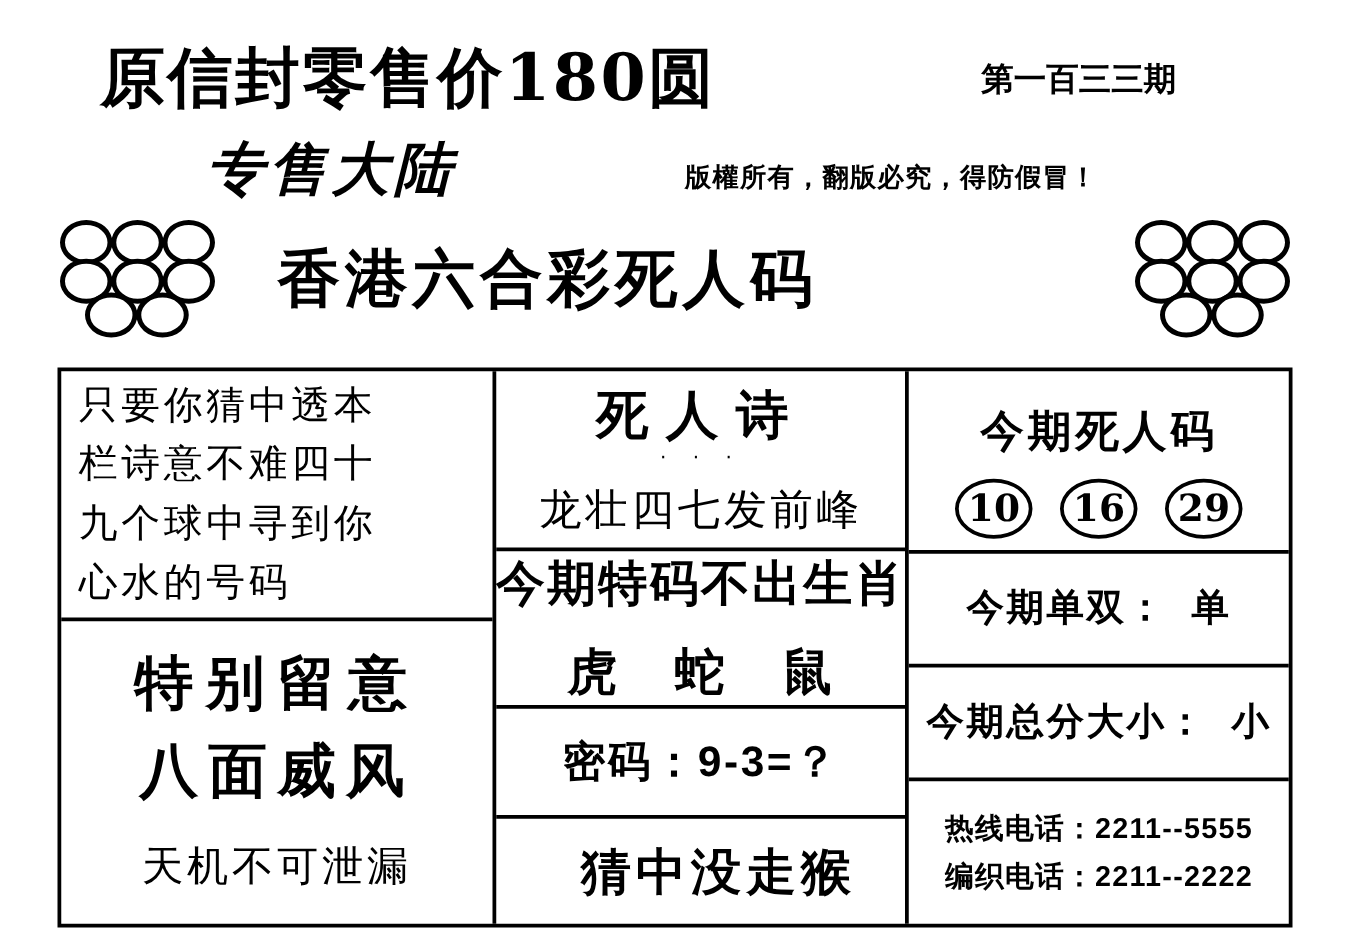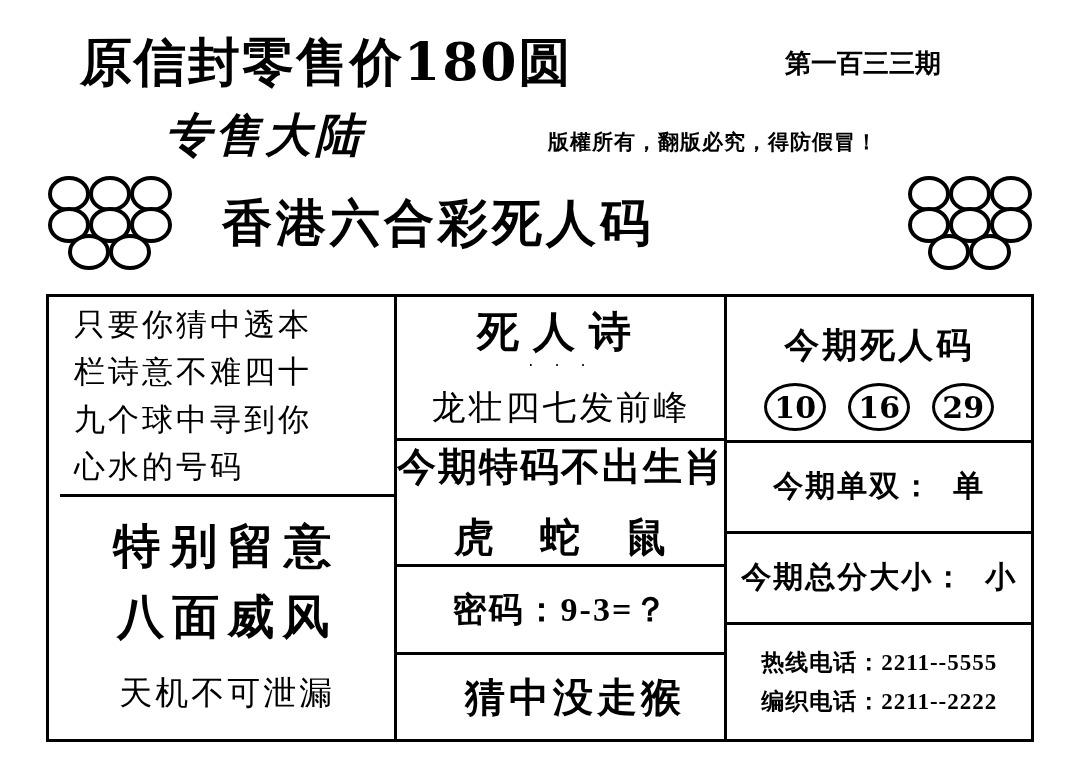--- a/index.html
+++ b/index.html
@@ -112,21 +112,21 @@
     height: 448px;
     border: 3px solid #000;
     box-sizing: border-box;
     display: flex;
   }
   .col {
     box-sizing: border-box;
     display: flex;
     flex-direction: column;
   }
-  .col-left { width: 360px; border-right: 3px solid #000; padding-left: 11px; }
+  .col-left { width: 360px; border-right: 3px solid #000; }
   .col-mid  { width: 330px; border-right: 3px solid #000; }
   .col-right{ width: 314px; }
 
   .cell {
     box-sizing: border-box;
     display: flex;
     flex-direction: column;
     justify-content: center;
     align-items: center;
     padding: 4px 8px;
@@ -213,21 +213,21 @@
     margin-top: 16px;
     font-family: "DejaVu Serif", "Liberation Serif", serif;
     display: flex;
     gap: 44px;
   }
   .code-cell { height: 88px; justify-content: center; }
   .code-text {
     font-size: 34px;
     font-weight: bold;
     letter-spacing: 2px;
-    font-family: Liberation Serif, serif;
+    font-family: Liberation Sans, sans-serif;
     white-space: nowrap;
   }
   .guess-cell { height: 84px; justify-content: center; padding-left: 36px; }
   .guess-text {
     font-size: 40px;
     font-weight: bold;
     letter-spacing: 4px;
     font-family: "DejaVu Serif", "Liberation Serif", serif;
     white-space: nowrap;
   }
@@ -276,21 +276,21 @@
   .phone-cell {
     height: 116px;
     justify-content: center;
     align-items: center;
     gap: 8px;
   }
   .phone-line {
     font-size: 23px;
     font-weight: bold;
     letter-spacing: 1px;
-    font-family: Liberation Serif, serif;
+    font-family: Liberation Sans, sans-serif;
     white-space: nowrap;
   }
 </style>
 </head>
 <body>
 
 <div class="page">
 
   <div class="header">
 

